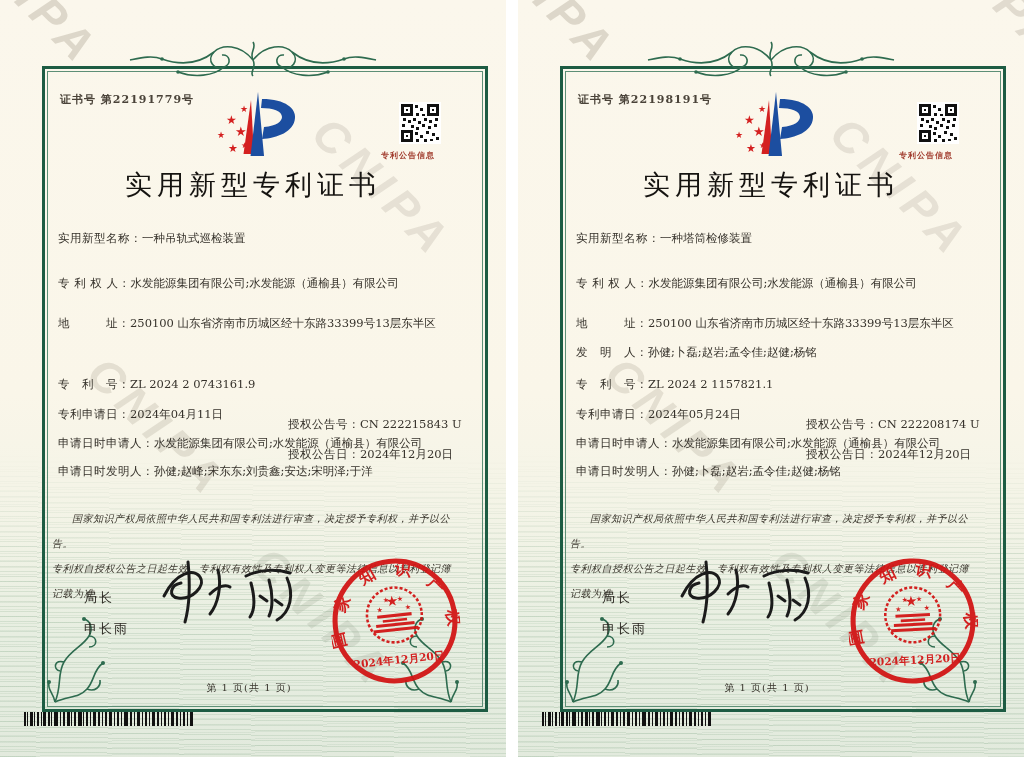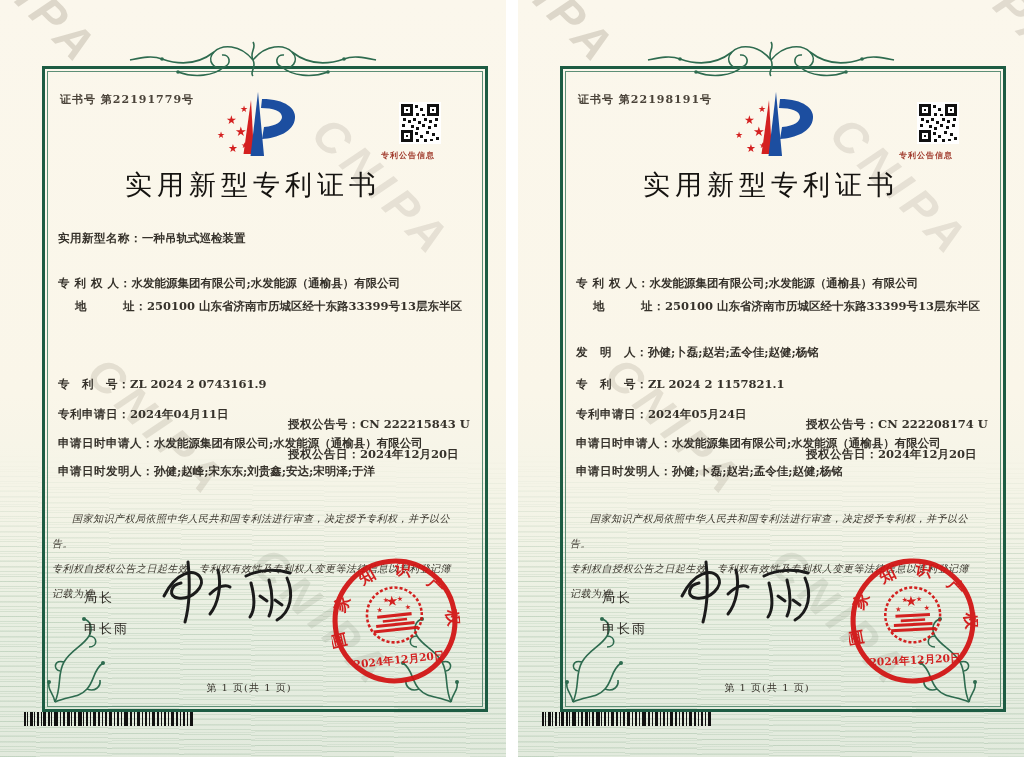--- a/index.html
+++ b/index.html
@@ -40,24 +40,24 @@
 
   .logo{position:absolute;left:204px;top:90px;width:106px;height:82px;}
   .qr{position:absolute;left:399px;top:102px;width:42px;height:42px;}
   .qr-caption{position:absolute;left:381px;top:150px;width:80px;
               font-size:8px;font-weight:700;color:#a03a2c;letter-spacing:1px;}
 
   .title{position:absolute;left:0;right:0;top:167px;text-align:center;
          font-size:27px;font-weight:400;color:#151310;letter-spacing:5px;}
 
   .row{position:absolute;left:58px;width:404px;font-size:11.5px;color:#35312a;white-space:nowrap;}
-  .row .lbl{font-weight:700;letter-spacing:0.5px;}
-  .row .val{font-weight:700;}
+  .row .lbl{font-weight:400;letter-spacing:0.5px;}
+  .row .val{font-weight:400;}
   .col2{position:absolute;left:230px;top:0;margin-top:40px;}
-  .r1{top:231px;} .r2{top:276px;} .r3{top:299px;text-align:right;} .r4{top:345px;}
+  .r1{top:231px;} .r2{top:276px;} .r3{top:316px;} .r4{top:345px;}
   .r5{top:377px;} .r6{top:407px;} .r7{top:436px;} .r8{top:464px;}
 
   .legal{position:absolute;left:52px;top:506px;width:408px;font-size:10px;
          color:#3c382f;letter-spacing:0.5px;line-height:25px;font-style:italic;}
   .legal .l1{text-indent:2em;}
 
   .officer{position:absolute;left:84px;top:582px;font-size:13px;font-weight:400;
            color:#2b2822;line-height:31px;letter-spacing:2px;}
   .signature{position:absolute;left:148px;top:554px;width:172px;height:80px;}
 
@@ -355,20 +355,23 @@
     <div class="cert-no">证书号 第22198191号</div>
     <svg class="logo">
         <use href="#sym-logo"></use>
       </svg>
     <svg class="qr">
         <use href="#sym-qr"></use>
       </svg>
     <div class="qr-caption">专利公告信息</div>
     <div class="title">实用新型专利证书</div>
 
+    <div class="row r1">
+      <span class="lbl">实用新型名称：</span><span class="val">一种塔筒检修装置</span>
+    </div>
     <div class="row r2">
       <span class="lbl">专 利 权 人：</span><span class="val">水发能源集团有限公司;水发能源（通榆县）有限公司</span>
     </div>
     <div class="row r3">
       <span class="lbl">地　　　址：</span><span class="val">250100 山东省济南市历城区经十东路33399号13层东半区</span>
     </div>
     <div class="row r4">
       <span class="lbl">发　明　人：</span><span class="val">孙健;卜磊;赵岩;孟令佳;赵健;杨铭</span>
     </div>
     <div class="row r5">

